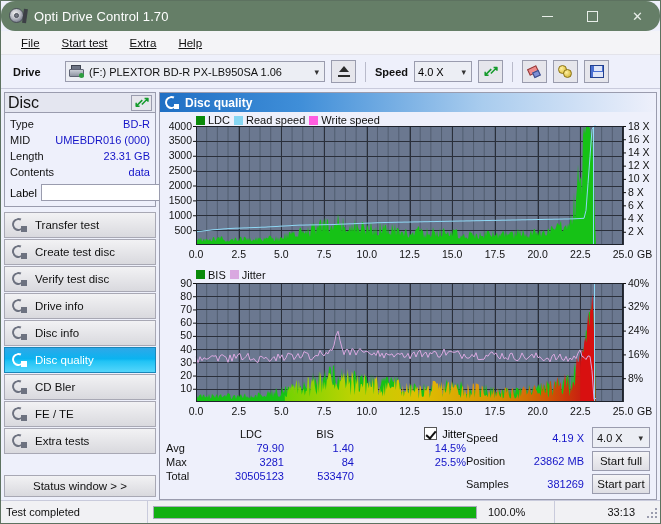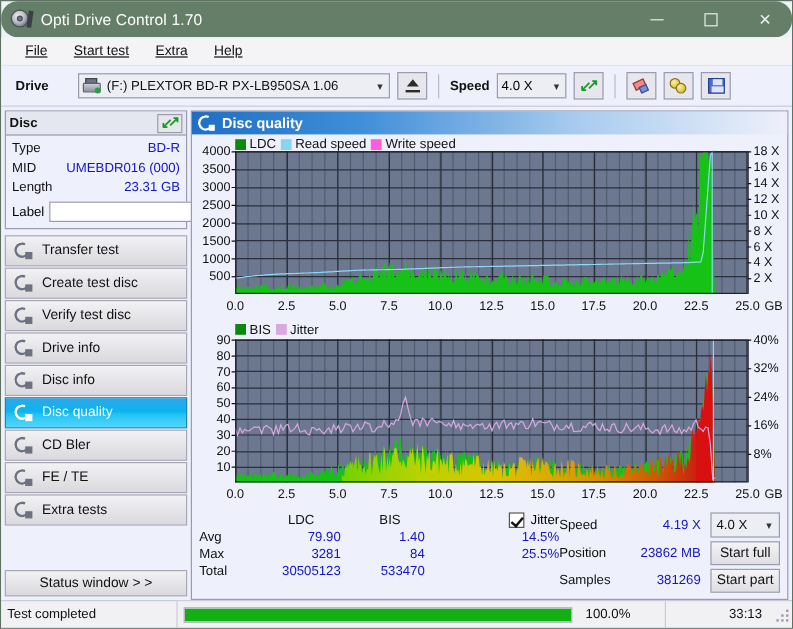--- a/index.html
+++ b/index.html
@@ -102,21 +102,21 @@
     width:158px;flex:0 0 158px;display:flex;flex-direction:column;
     background:#eef0fb;padding:3px 3px 0 3px;box-sizing:border-box;
   }
   .panel{
     border:1px solid #9a9cae;background:#eef0fb;box-sizing:border-box;
   }
   .panel-head{
     height:20px;background:#e4e6f0;border-bottom:1px solid #9a9cae;
     display:flex;align-items:center;padding:0 3px;box-sizing:border-box;
   }
-  .panel-head .t{font-weight:bold;font-size:11px;color:#111;}
+  .panel-head .t{font-weight:normal;font-size:16px;color:#111;}
   .panel-head .b{
     margin-left:auto;width:21px;height:16px;background:#e6e6ec;border:1px solid #9a9cae;
     display:flex;align-items:center;justify-content:center;box-sizing:border-box;
   }
   .disc-rows{padding:4px 5px 4px 5px;}
   .drow{display:flex;font-size:11px;line-height:15px;margin-bottom:1px;}
   .drow .k{color:#111;}
   .drow .v{margin-left:auto;color:#1414c8;}
   .label-row{display:flex;align-items:center;margin-top:3px;gap:4px;}
   .label-input{
@@ -317,20 +317,24 @@
             <span class="k">Type</span>
             <span class="v">BD-R</span>
           </div>
           <div class="drow">
             <span class="k">MID</span>
             <span class="v">UMEBDR016 (000)</span>
           </div>
           <div class="drow">
             <span class="k">Length</span>
             <span class="v">23.31 GB</span>
+          </div>
+          <div class="drow">
+            <span class="k">Contents</span>
+            <span class="v">data</span>
           </div>
           <div class="label-row">
             <span>Label</span>
             <input class="label-input" type="text" placeholder="" style="">
             <span class="label-btn">
                 <span class="cd-ico"></span>
               </span>
           </div>
         </div>
       </div>

